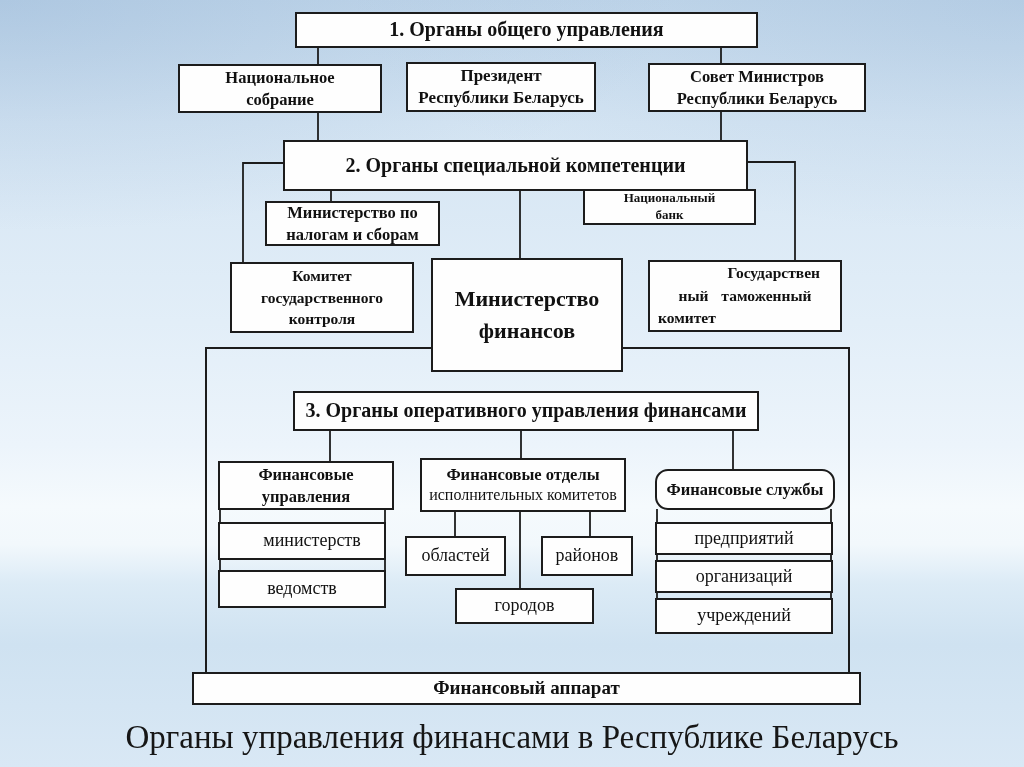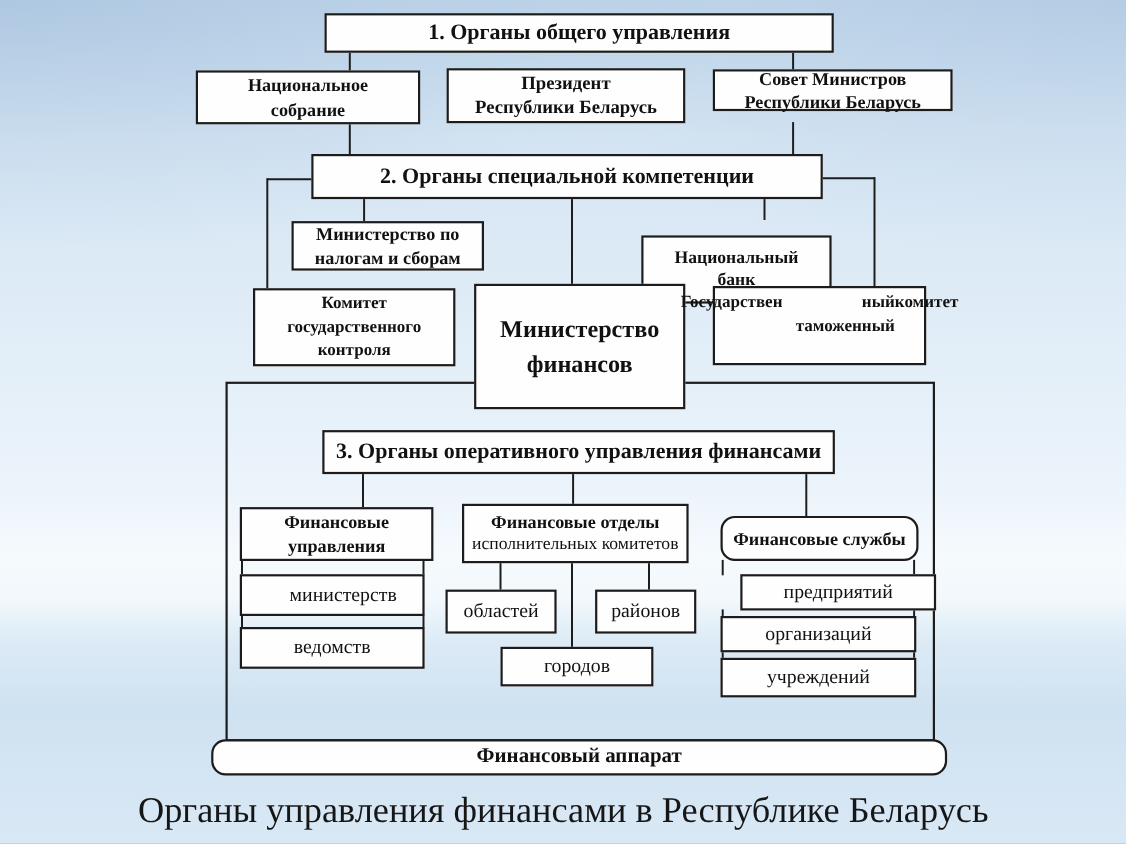--- a/index.html
+++ b/index.html
@@ -19,49 +19,49 @@
   .box{
     position:absolute;z-index:2;box-sizing:border-box;
     background:var(--box-bg);border:2px solid var(--box-border);
     display:flex;align-items:center;justify-content:center;
     text-align:center;color:var(--text);white-space:pre-line;line-height:1.28;
   }
   .bold{font-weight:bold;}
   .hdr{font-weight:bold;font-size:20px;}
   #b-general{left:295px;top:12px;width:463px;height:36px;}
   #b-assembly{left:178px;top:64px;width:204px;height:49px;font-size:16.5px;}
-  #b-president{left:406px;top:62px;width:217px;height:50px;font-size:17px;}
-  #b-council{left:648px;top:63px;width:218px;height:38px;font-size:16.5px;}
-  #b-special{left:283px;top:140px;width:465px;height:41px;}
+  #b-president{left:406px;top:62px;width:190px;height:50px;font-size:17px;}
+  #b-council{left:648px;top:63px;width:218px;height:49px;font-size:16.5px;}
+  #b-special{left:283px;top:140px;width:465px;height:51px;}
   #b-tax{left:265px;top:201px;width:175px;height:45px;font-size:16.5px;}
-  #b-bank{left:583px;top:214px;width:173px;height:62px;font-size:16px;}
+  #b-bank{left:583px;top:189px;width:173px;height:36px;font-size:13px;}
   #b-control{left:230px;top:262px;width:184px;height:71px;font-size:15.5px;line-height:1.4;}
   #b-finmin{left:431px;top:258px;width:192px;height:114px;font-size:22px;line-height:1.45;}
   #b-customs{left:648px;top:260px;width:194px;height:72px;font-size:15.5px;line-height:1.45;
-    flex-direction:row;align-items:stretch;justify-content:center;padding:2px 8px;}
+    flex-direction:column;align-items:stretch;justify-content:center;padding:2px 8px;}
   #b-customs .c-l1{text-align:right;padding-right:12px;}
-  #b-customs .c-l2{text-align:right;word-spacing:9px;}
+  #b-customs .c-l2{text-align:center;word-spacing:9px;}
   #b-customs .c-l3{text-align:left;}
   #container{left:205px;top:347px;width:645px;height:327px;background:transparent;z-index:1;}
   #b-operational{left:293px;top:391px;width:466px;height:40px;}
   #b-findep{left:218px;top:461px;width:176px;height:49px;font-size:16.5px;}
   #b-finotd{left:420px;top:458px;width:206px;height:54px;flex-direction:column;line-height:1.3;}
   #b-finotd .t1{font-weight:bold;font-size:16.5px;}
   #b-finotd .t2{font-size:16px;text-align:center;}
   #b-finserv{left:655px;top:469px;width:180px;height:41px;font-size:16.5px;border-radius:13px;}
   .leaf{font-size:18px;font-weight:normal;}
   #b-min{left:218px;top:522px;width:168px;height:38px;padding-left:20px;}
   #b-ved{left:218px;top:570px;width:168px;height:38px;}
   #b-obl{left:405px;top:536px;width:101px;height:40px;}
   #b-ray{left:541px;top:536px;width:92px;height:40px;}
   #b-gor{left:455px;top:588px;width:139px;height:36px;}
-  #b-pred{left:673px;top:522px;width:178px;height:33px;}
+  #b-pred{left:655px;top:522px;width:178px;height:33px;}
   #b-org{left:655px;top:560px;width:178px;height:33px;}
   #b-uch{left:655px;top:598px;width:178px;height:36px;}
-  #b-apparat{left:192px;top:672px;width:669px;height:33px;font-size:19px;border-radius:13px;}
+  #b-apparat{left:192px;top:672px;width:669px;height:33px;font-size:19px;}
   .caption{
     position:absolute;left:0;top:719px;width:1024px;z-index:3;
     text-align:center;font-size:33px;color:#161616;
   }
 </style>
 </head>
 <body>
 
 <div class="stage">
 

